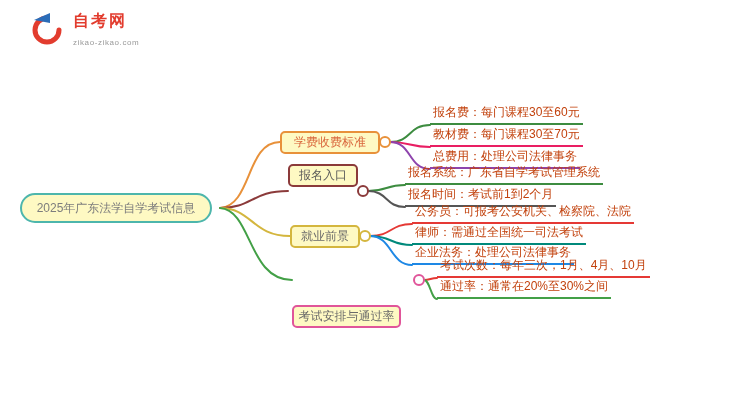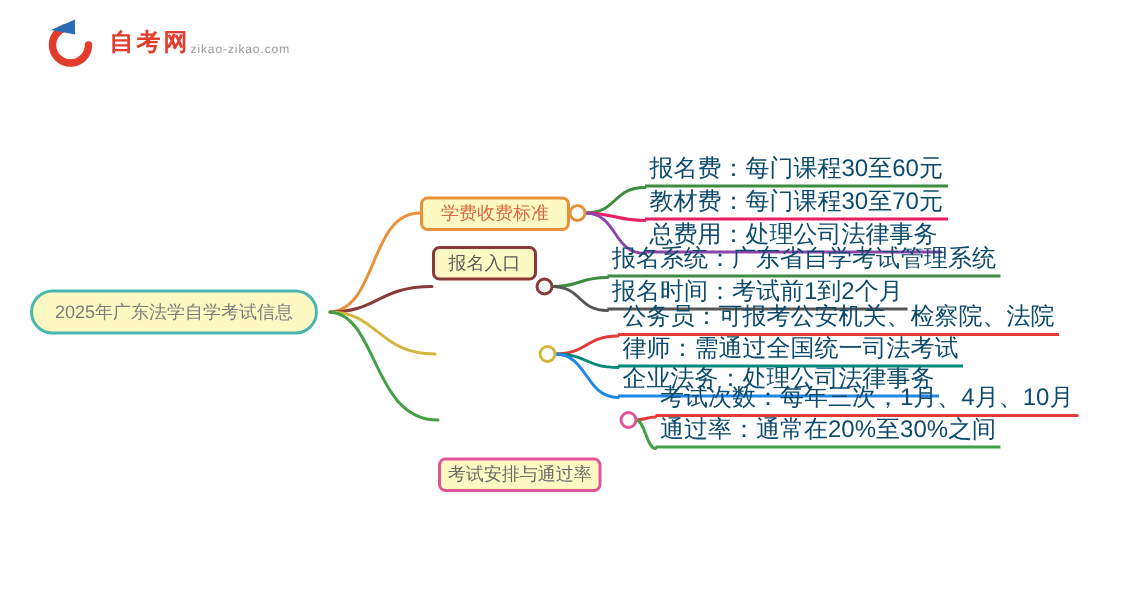--- a/index.html
+++ b/index.html
@@ -3,31 +3,31 @@
 <meta charset="utf-8">
 <style>
   * { margin:0; padding:0; box-sizing:border-box; }
   html,body { background:#ffffff; }
   body { font-family:"Liberation Sans","DejaVu Sans",sans-serif; }
   .canvas { position:relative; width:750px; height:410px; background:#ffffff; overflow:hidden; }
   .links { position:absolute; left:0; top:0; }
 
   
   .logo { position:absolute; left:28px; top:10px; display:flex; align-items:center; gap:7px; }
-  .logo-text { display:flex; flex-direction:row; }
+  .logo-text { display:flex; flex-direction:column; }
   .logo-title { font-size:16px; font-weight:bold; color:#e23c2e; letter-spacing:2px; line-height:18px; }
   .logo-sub { font-size:8px; color:#9a9a9a; letter-spacing:0.6px; margin-top:8px; }
 
   
   .node { position:absolute; background:#fef9c3; border:2px solid #ccc; text-align:center;
           font-size:12px; color:#666; white-space:nowrap; }
   .root-node { left:20px; top:193px; width:192px; height:30px; line-height:26px;
                border-radius:15px; border-color:#4db6ac; color:#7d7d7d; }
   .branch { height:23px; line-height:19px; border-radius:5px; }
-  .leaf { position:absolute; font-size:16px; line-height:15px; color:#0c4a6e;
+  .leaf { position:absolute; font-size:12px; line-height:15px; color:#c2410c;
           padding:0 3px 3px 3px; border-bottom:2px solid #999; white-space:nowrap; }
 </style>
 </head>
 <body>
 
 <div class="canvas">
 
   <svg class="links" width="750" height="410" viewBox="0 0 750 410">
     <g fill="none" stroke-width="2" stroke-linecap="round">
 
@@ -66,20 +66,21 @@
     <div class="logo-text">
       <div class="logo-title">自考网</div>
       <div class="logo-sub">zikao-zikao.com</div>
     </div>
   </div>
 
   <div class="node root-node">2025年广东法学自学考试信息</div>
 
   <div class="node branch" style="left:280px;top:131px;width:100px;border-color:#e8913a;color:#d9663c;">学费收费标准</div>
   <div class="node branch" style="left:288px;top:164px;width:70px;border-color:#8b3a3a;color:#5a5a5a;">报名入口</div>
+  <div class="node branch" style="left:290px;top:225px;width:70px;border-color:#d4b63e;color:#6a6a6a;">就业前景</div>
   <div class="node branch" style="left:292px;top:269px;width:109px;border-color:#e0559a;color:#6a6a6a;margin-top:36px;">考试安排与通过率</div>
 
   <div class="leaf" style="left:430px;top:105px;border-color:#3d8c40;">报名费：每门课程30至60元</div>
   <div class="leaf" style="left:430px;top:127px;border-color:#e91e63;">教材费：每门课程30至70元</div>
   <div class="leaf" style="left:430px;top:149px;border-color:#8e44ad;">总费用：处理公司法律事务</div>
 
   <div class="leaf" style="left:405px;top:165px;border-color:#3d8c40;">报名系统：广东省自学考试管理系统</div>
   <div class="leaf" style="left:405px;top:187px;border-color:#555555;">报名时间：考试前1到2个月</div>
 
   <div class="leaf" style="left:412px;top:204px;border-color:#e53935;">公务员：可报考公安机关、检察院、法院</div>

